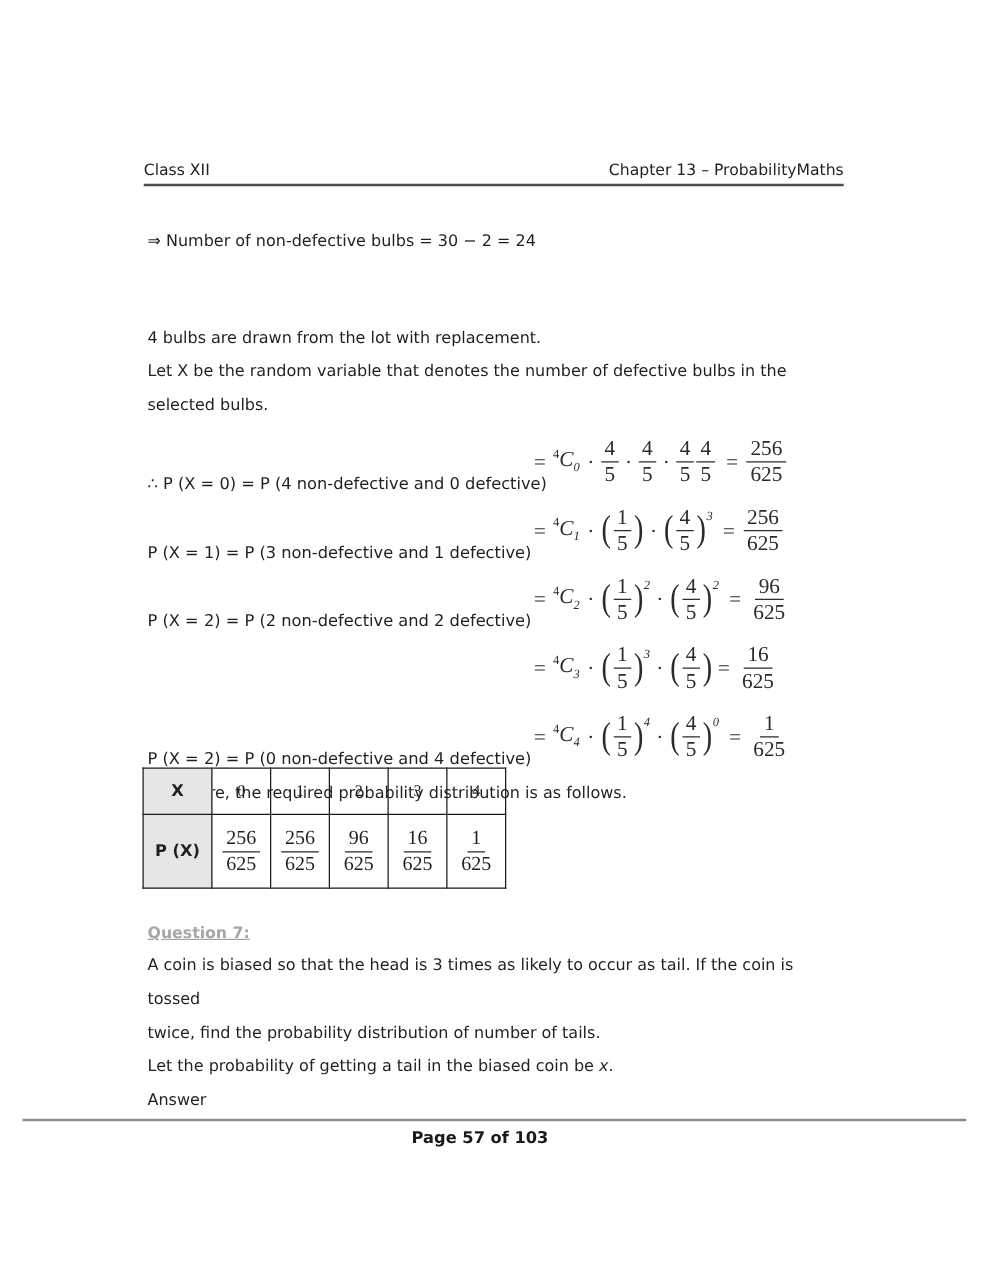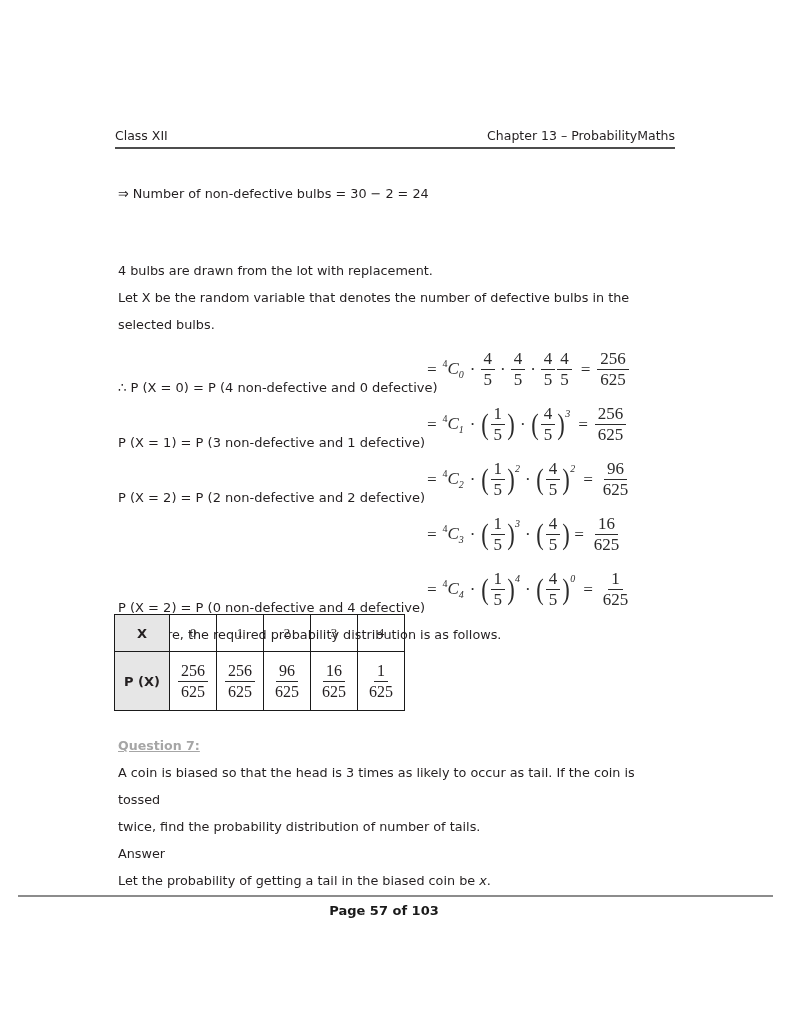--- a/index.html
+++ b/index.html
@@ -441,20 +441,20 @@
             </span>
       </td>
     </tr>
   </tbody>
     </table>
 
   <div class="content" style="top:732px;">
     <p class="para q-label">Question 7:</p>
     <p class="para">A coin is biased so that the head is 3 times as likely to occur as tail. If the coin is tossed</p>
     <p class="para">twice, find the probability distribution of number of tails.</p>
+    <p class="para"><span>Let the probability of getting a tail in the biased coin be </span><span class="it">x</span><span>.</span></p>
     <p class="para">Answer</p>
-    <p class="para"><span>Let the probability of getting a tail in the biased coin be </span><span class="it">x</span><span>.</span></p>
   </div>
 
   <div class="footer-rule"></div>
   <div class="footer-text">Page 57 of 103</div>
 
 </div>
 
 </body></html>

